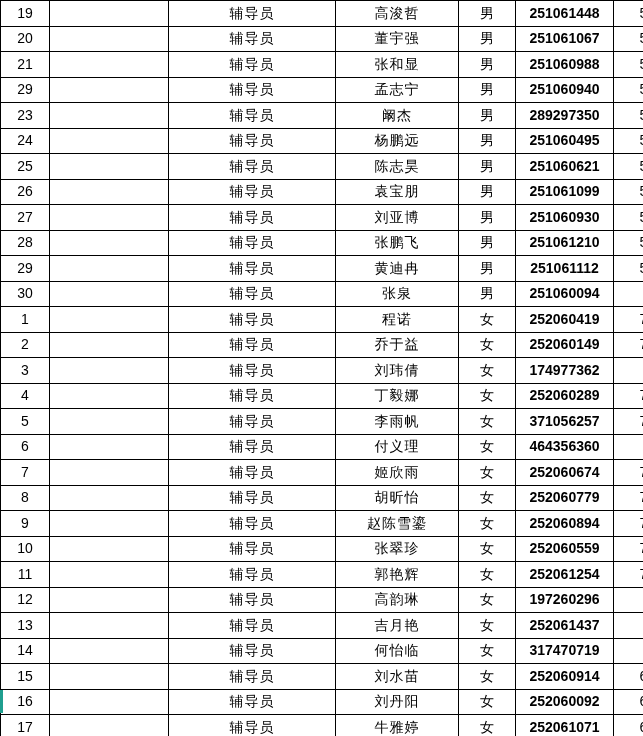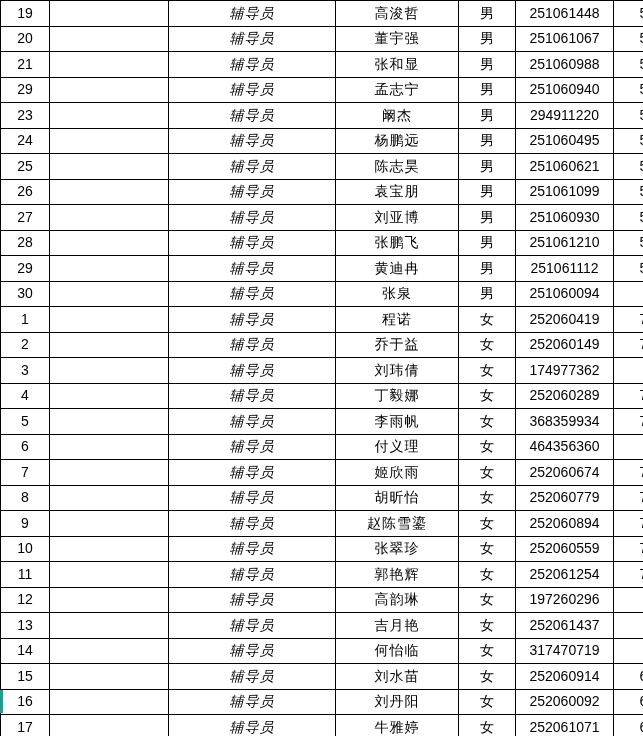--- a/index.html
+++ b/index.html
@@ -25,24 +25,24 @@
     text-align: center;
     vertical-align: middle;
     font-size: 14px;
     color: #000000;
     line-height: 1.1;
     overflow: hidden;
     white-space: nowrap;
   }
   td.col-index   { width: 48px; }
   td.col-blank   { width: 118px; }
-  td.col-post    { width: 166px; font-style: italic; }
+  td.col-post    { width: 166px; }
   td.col-name    { width: 122px; }
   td.col-gender  { width: 56px; }
-  td.col-id      { width: 97px; font-size: 13px; }
+  td.col-id      { width: 97px; font-size: 13px; font-weight: bold; }
   td.col-score   { width: 78px; font-size: 13px; }
 
   td.col-name,
   td.col-post {
     font-size: 15px;
     letter-spacing: 1px;
   }
   td.col-index {
     font-size: 14px;
   }
@@ -97,21 +97,21 @@
           <td class="col-gender">男</td>
           <td class="col-id">251060940</td>
           <td class="col-score">58.2</td>
         </tr>
         <tr>
           <td class="col-index">23</td>
           <td class="col-blank"></td>
           <td class="col-post">辅导员</td>
           <td class="col-name">阚杰</td>
           <td class="col-gender">男</td>
-          <td class="col-id">294911220</td>
+          <td class="col-id">289297350</td>
           <td class="col-score">57.8</td>
         </tr>
         <tr>
           <td class="col-index">24</td>
           <td class="col-blank"></td>
           <td class="col-post">辅导员</td>
           <td class="col-name">杨鹏远</td>
           <td class="col-gender">男</td>
           <td class="col-id">251060495</td>
           <td class="col-score">57.6</td>
@@ -205,21 +205,21 @@
           <td class="col-gender">女</td>
           <td class="col-id">252060289</td>
           <td class="col-score">77.6</td>
         </tr>
         <tr>
           <td class="col-index">5</td>
           <td class="col-blank"></td>
           <td class="col-post">辅导员</td>
           <td class="col-name">李雨帆</td>
           <td class="col-gender">女</td>
-          <td class="col-id">368359934</td>
+          <td class="col-id">371056257</td>
           <td class="col-score">76.4</td>
         </tr>
         <tr>
           <td class="col-index">6</td>
           <td class="col-blank"></td>
           <td class="col-post">辅导员</td>
           <td class="col-name">付义理</td>
           <td class="col-gender">女</td>
           <td class="col-id">464356360</td>
           <td class="col-score">76</td>

